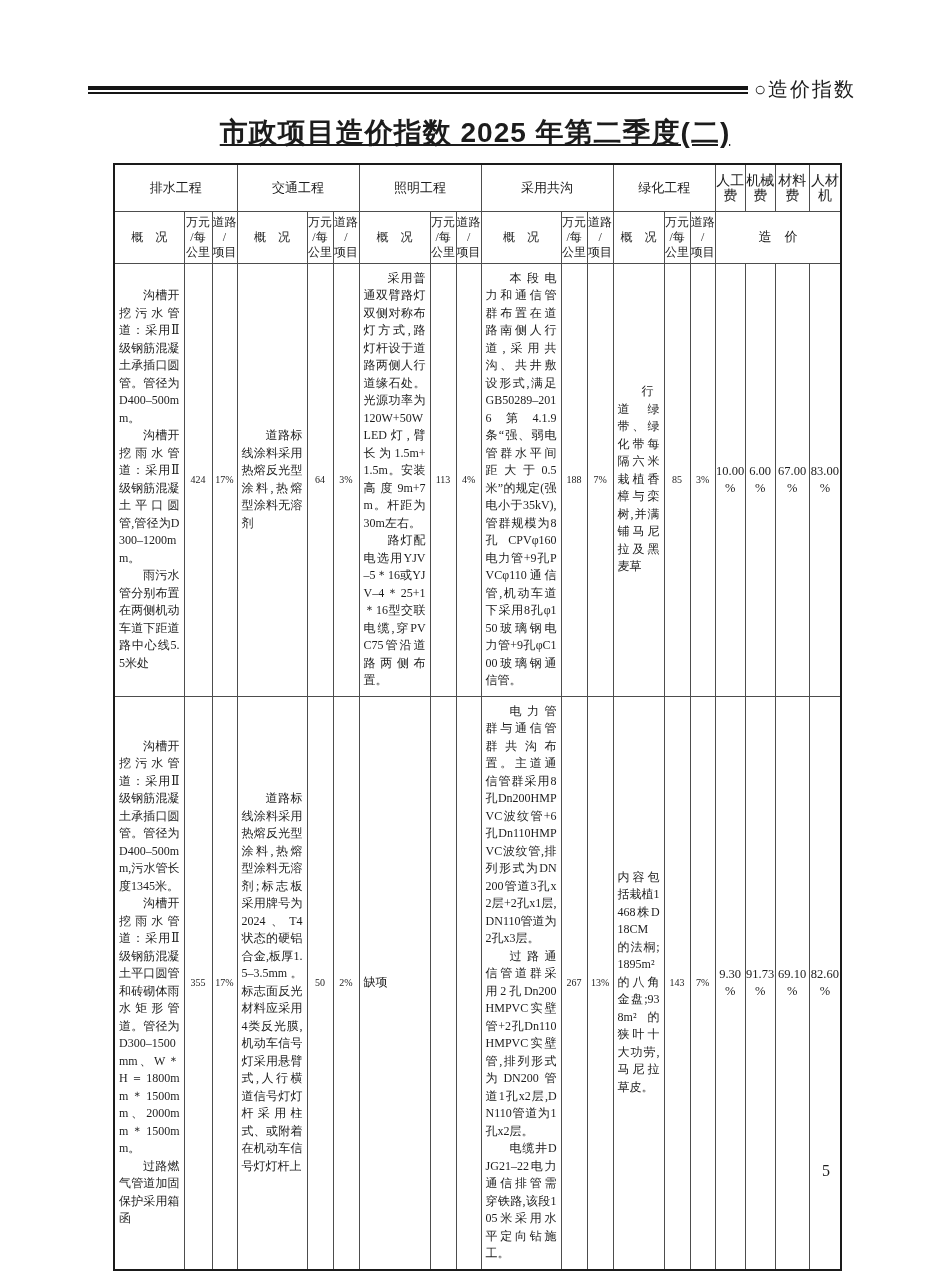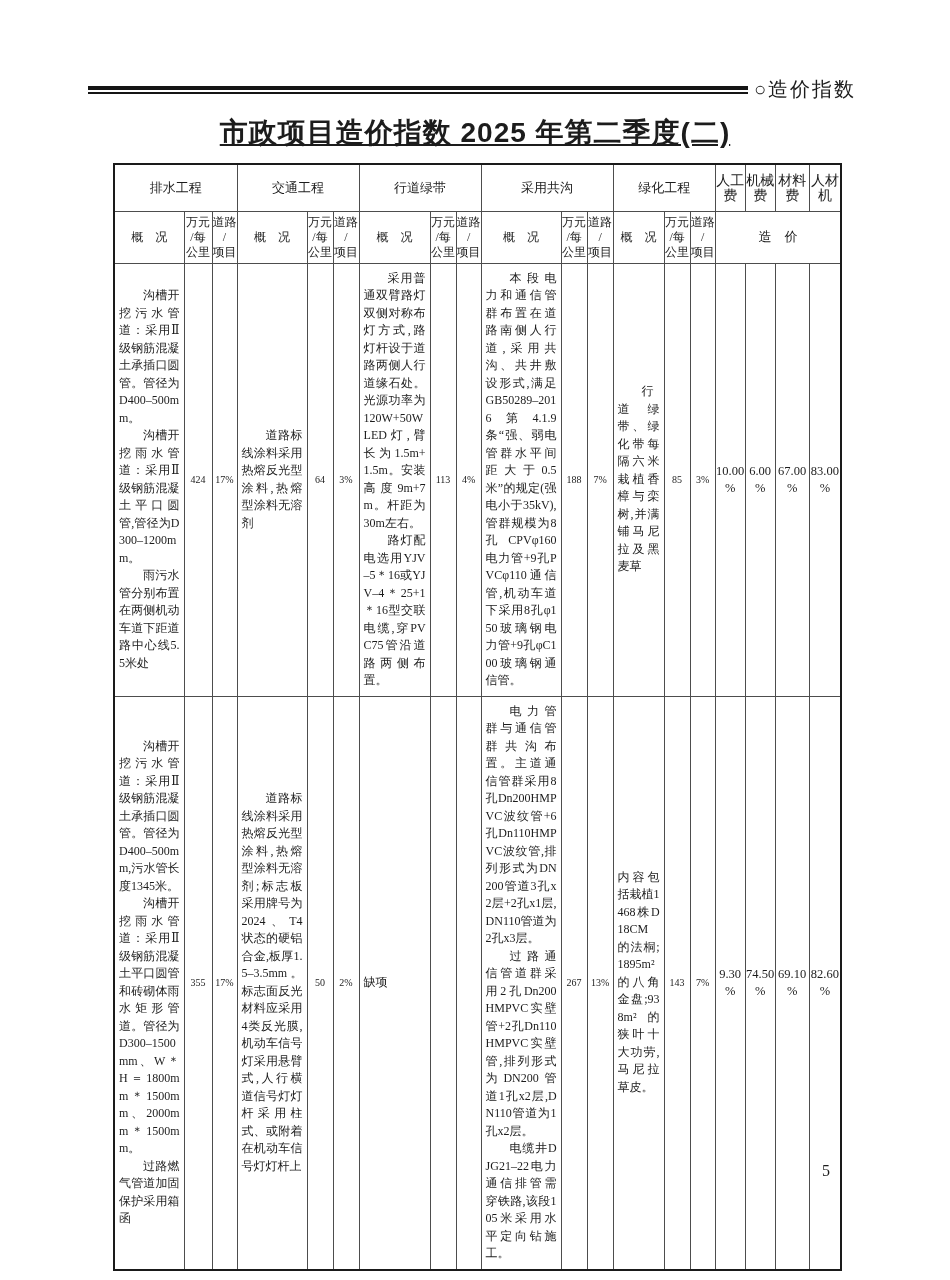--- a/index.html
+++ b/index.html
@@ -68,21 +68,21 @@
         <col style="width:30px">
           <col style="width:30px">
           <col style="width:34px">
           <col style="width:32px">
       </colgroup>
 
       <tbody>
           <tr class="hrow1">
         <th colspan="3">排水工程</th>
         <th colspan="3">交通工程</th>
-        <th colspan="3">行道绿带</th>
+        <th colspan="3">照明工程</th>
         <th colspan="3">采用共沟</th>
         <th colspan="3">绿化工程</th>
         <th class="feeth">人工
 费</th>
         <th class="feeth">机械
 费</th>
         <th class="feeth">材料
 费</th>
         <th class="feeth">人材
 机</th>
@@ -191,21 +191,21 @@
         </td>
         <td class="num">267</td>
         <td class="num">13%</td>
         <td class="txt">
           <p class="noindent">内容包括栽植1468株D18CM的法桐;1895m²的八角金盘;938m²的狭叶十大功劳,马尼拉草皮。</p>
         </td>
         <td class="num">143</td>
         <td class="num">7%</td>
         <td class="fee">9.30
 %</td>
-        <td class="fee">74.50
+        <td class="fee">91.73
 %</td>
         <td class="fee">69.10
 %</td>
         <td class="fee">82.60
 %</td>
       </tr>
     </tbody>
       </table>
   </div>
 

